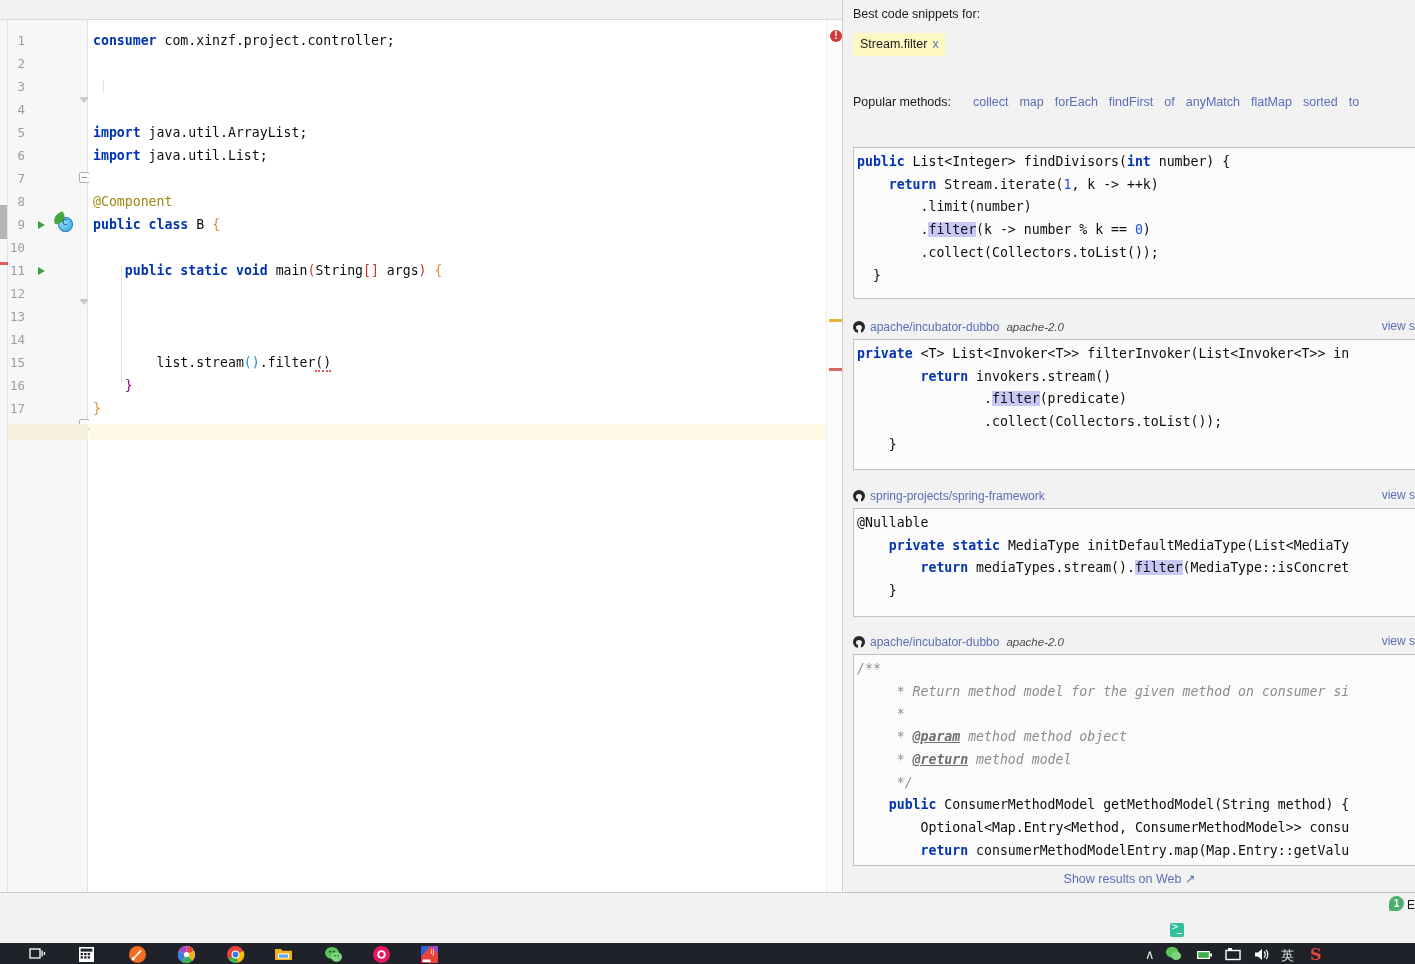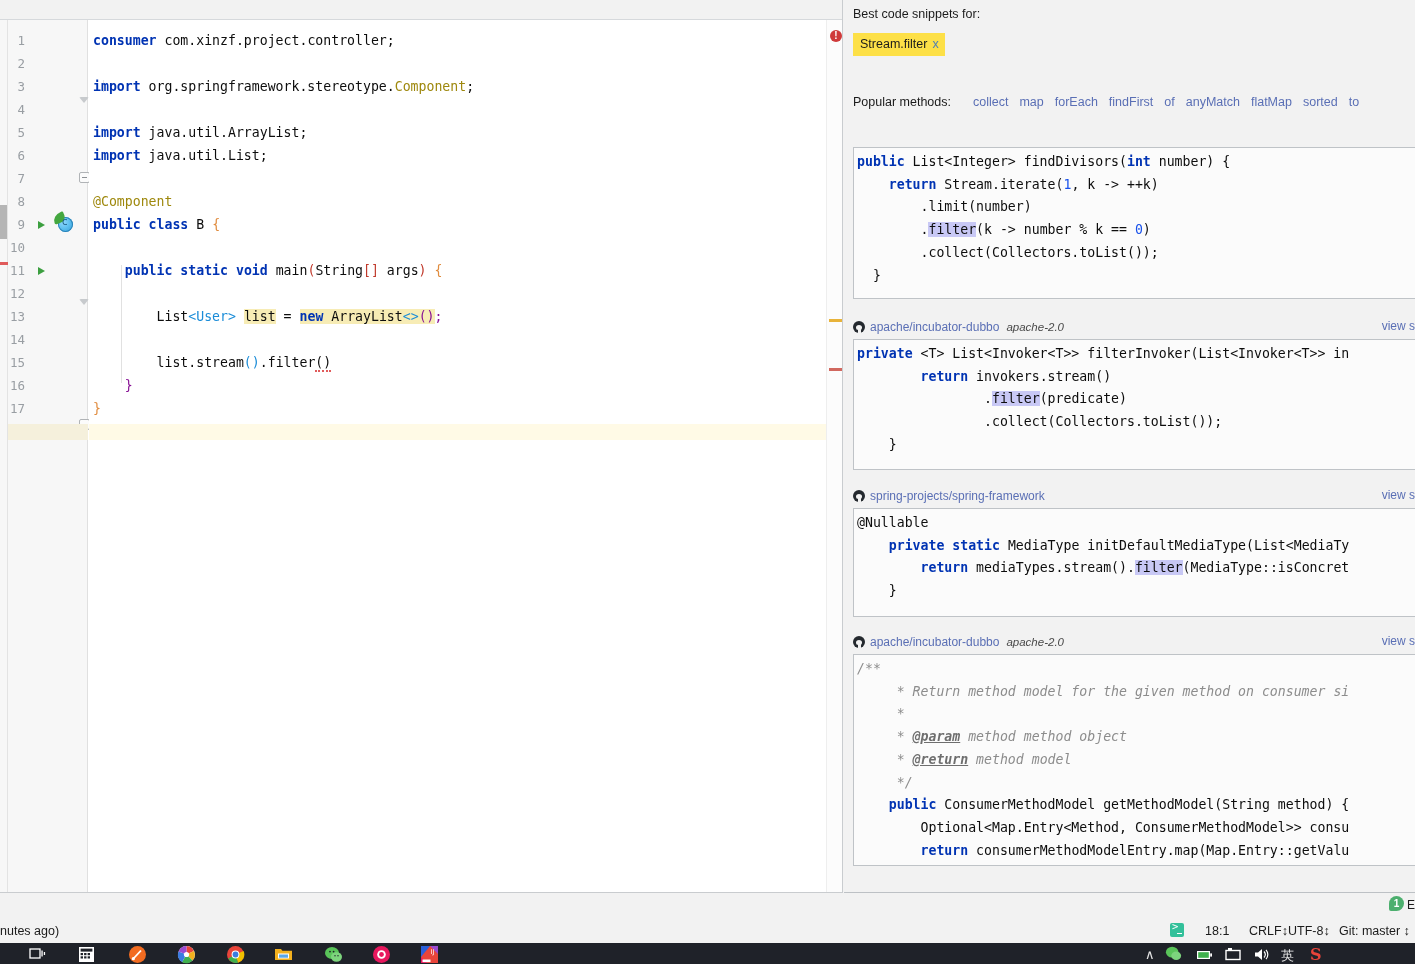--- a/index.html
+++ b/index.html
@@ -188,21 +188,21 @@
     background: #f2f2f2;
     overflow: hidden;
   }
   #sp-title {
     position: absolute; left: 9px; top: 7px;
     font-size: 12.5px; color: #1b1b1b;
   }
   #chip {
     position: absolute; left: 9px; top: 33px;
     height: 23px; line-height: 23px;
-    background: #fde047;
+    background: #fef9c3;
     padding: 0 6px 0 7px;
     font-size: 12.5px; color: #1b1b1b;
     white-space: nowrap;
   }
   #chip .x { color: #4d7fb5; margin-left: 5px; cursor: pointer; }
   .sugg-row {
     position: absolute; left: 9px;
     white-space: nowrap;
     font-size: 12.5px;
   }
@@ -414,27 +414,25 @@
       </div>
 
     <div id="caret-line-gutter"></div>
 
     <div id="code-area">
       <div id="caret-line"></div>
       <div id="indent-guide"></div>
       <div id="indent-guide2"></div>
 
       <div class="cl" style="top:13px"><span class="kw">consumer</span> com.xinzf.project.controller;</div>
-      <div class="cl" style="top:59px"><span class="kw">import</span> org.springframework.stereotype.<span class="anno">Component</span>;</div>
       <div class="cl" style="top:105px"><span class="kw">import</span> java.util.ArrayList;</div>
       <div class="cl" style="top:128px"><span class="kw">import</span> java.util.List;</div>
       <div class="cl" style="top:174px"><span class="anno">@Component</span></div>
       <div class="cl" style="top:197px"><span class="kw">public</span> <span class="kw">class</span> B <span class="org">{</span></div>
       <div class="cl" style="top:243px">    <span class="kw">public</span> <span class="kw">static</span> <span class="kw">void</span> main<span class="brc">(</span>String<span class="brc">[]</span> args<span class="brc">)</span> <span class="org">{</span></div>
-      <div class="cl" style="top:289px">        List<span class="par">&lt;</span><span class="par">User</span><span class="par">&gt;</span> <span class="hl">list</span> = <span class="hl"><span class="kw">new</span> ArrayList<span class="par">&lt;&gt;</span><span class="prp">()</span></span><span class="prp">;</span></div>
       <div class="cl" style="top:335px">        list.stream<span class="par">()</span>.filter<span class="squig">()</span></div>
       <div class="cl" style="top:358px">    <span class="prp">}</span></div>
       <div class="cl" style="top:381px"><span class="org">}</span></div>
     </div>
 
     <div id="err-stripe">
       <div class="stripe-mark" style="top:299px; background:#e8b33a;"></div>
       <div class="stripe-mark" style="top:348px; background:#d1685f;"></div>
     </div>
     <div id="err-badge">!</div>
@@ -494,33 +492,27 @@
      <span class="cmt">* Return method model for the given method on consumer si</span>
      <span class="cmt">*</span>
      <span class="cmt">* </span><span class="cmt-tag">@param</span><span class="cmt"> method method object</span>
      <span class="cmt">* </span><span class="cmt-tag">@return</span><span class="cmt"> method model</span>
      <span class="cmt">*/</span>
     <span class="kw">public</span> ConsumerMethodModel getMethodModel(String method) {
         Optional&lt;Map.Entry&lt;Method, ConsumerMethodModel&gt;&gt; consu
         <span class="kw">return</span> consumerMethodModelEntry.map(Map.Entry::getValu</div>
     </div>
 
+    <div id="show-web">Show results on Web ↗</div>
     <div id="sp-divider"></div>
   </div>
 
   <div id="insp-badge">1</div>
   <div id="insp-text">E</div>
 
-  <div id="status-bar">
-    <div id="status-left">nutes ago)</div>
-    <div class="status-right-item" style="left:1205px">18:1</div>
-    <div class="status-right-item" style="left:1249px">CRLF↕</div>
-    <div class="status-right-item" style="left:1288px">UTF-8↕</div>
-    <div class="status-right-item" style="left:1339px">Git: master ↕</div>
-  </div>
   <div id="run-term-icon"></div>
 
   <div id="tb-hl"></div>
   <div id="taskbar">
 
     <div class="tb-icon" style="left:28px">
       <svg width="19" height="19" viewBox="0 0 19 19">
           <rect x="2" y="4" width="10" height="9" fill="none" stroke="#ffffff" stroke-width="1.3"></rect>
           <rect x="13.4" y="5.5" width="1.3" height="6" fill="#ffffff"></rect>
           <rect x="15.8" y="7" width="1.3" height="3" fill="#ffffff"></rect>

